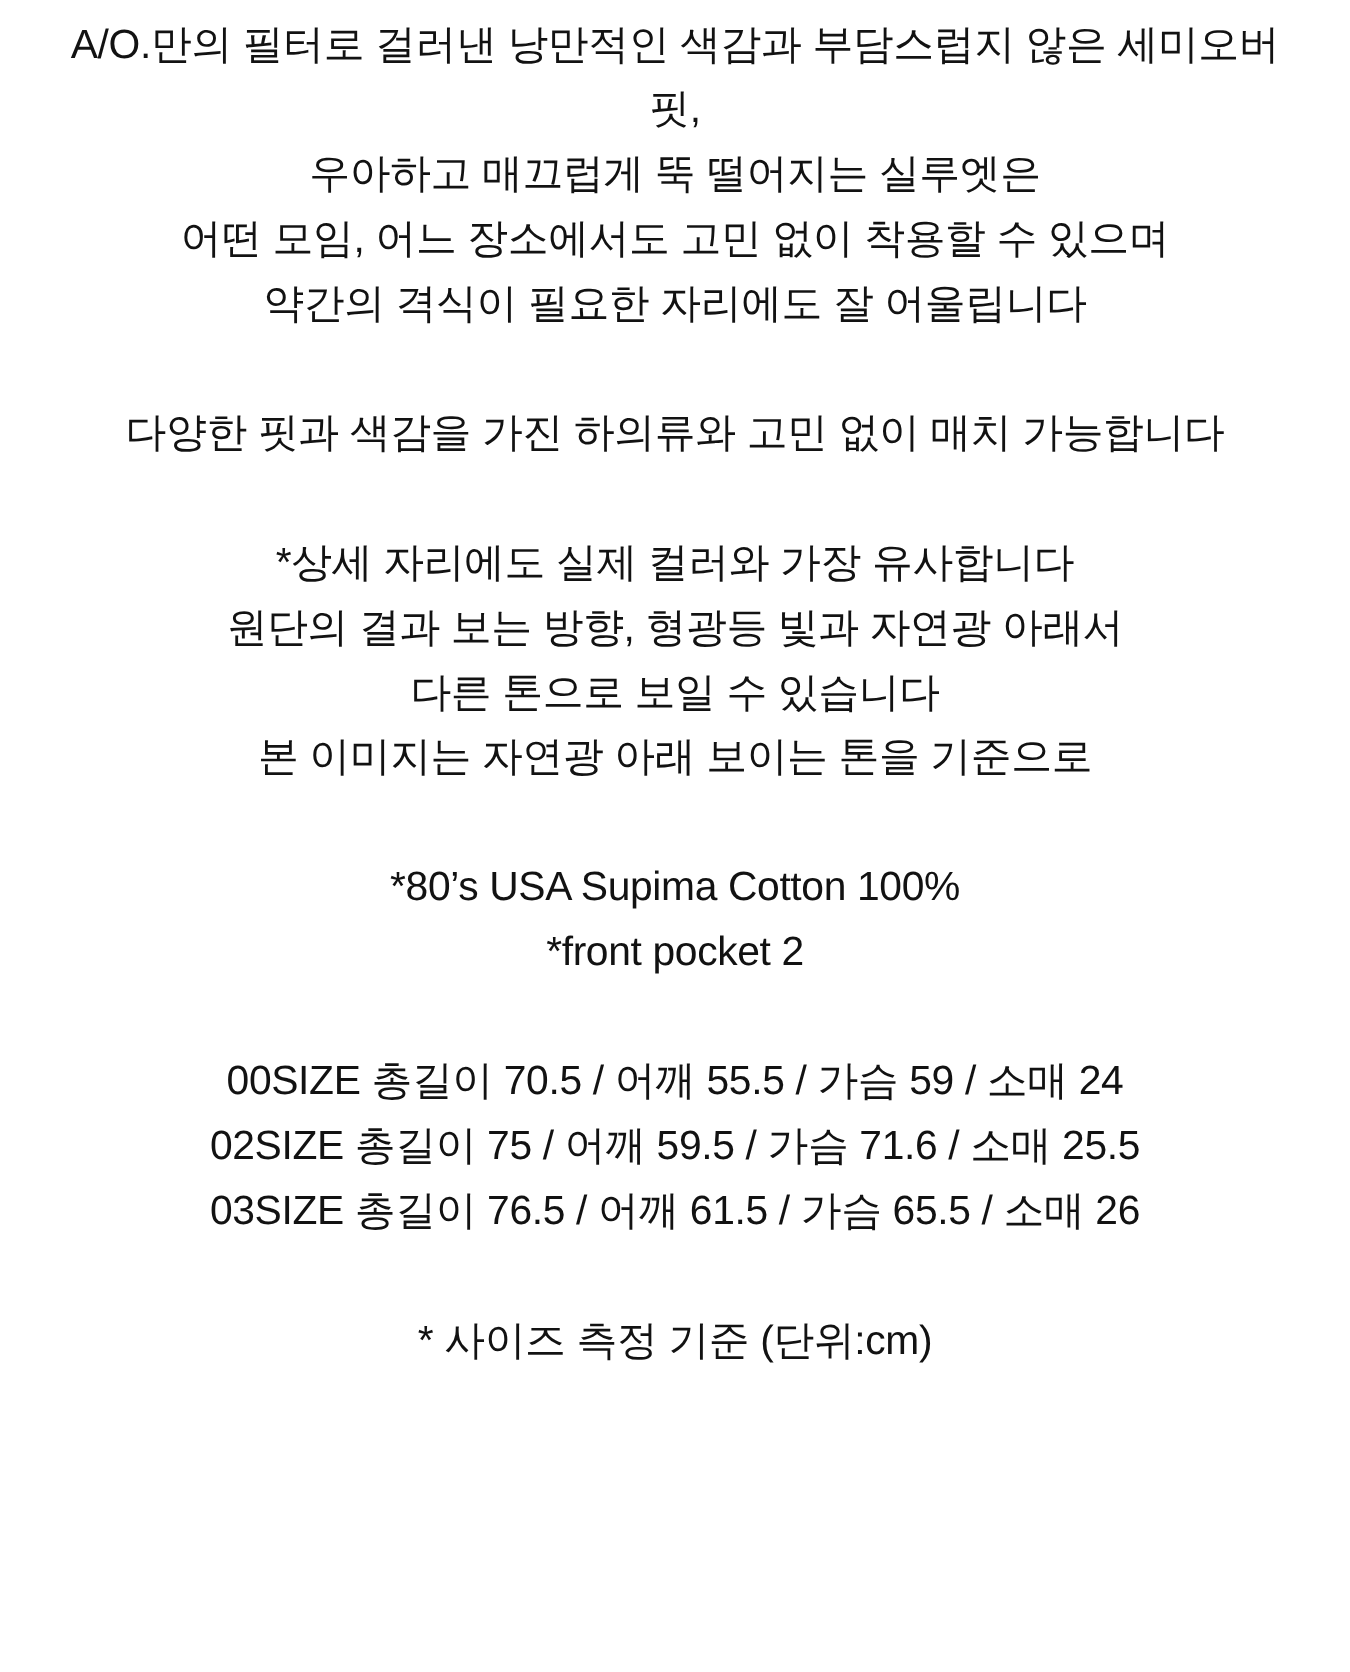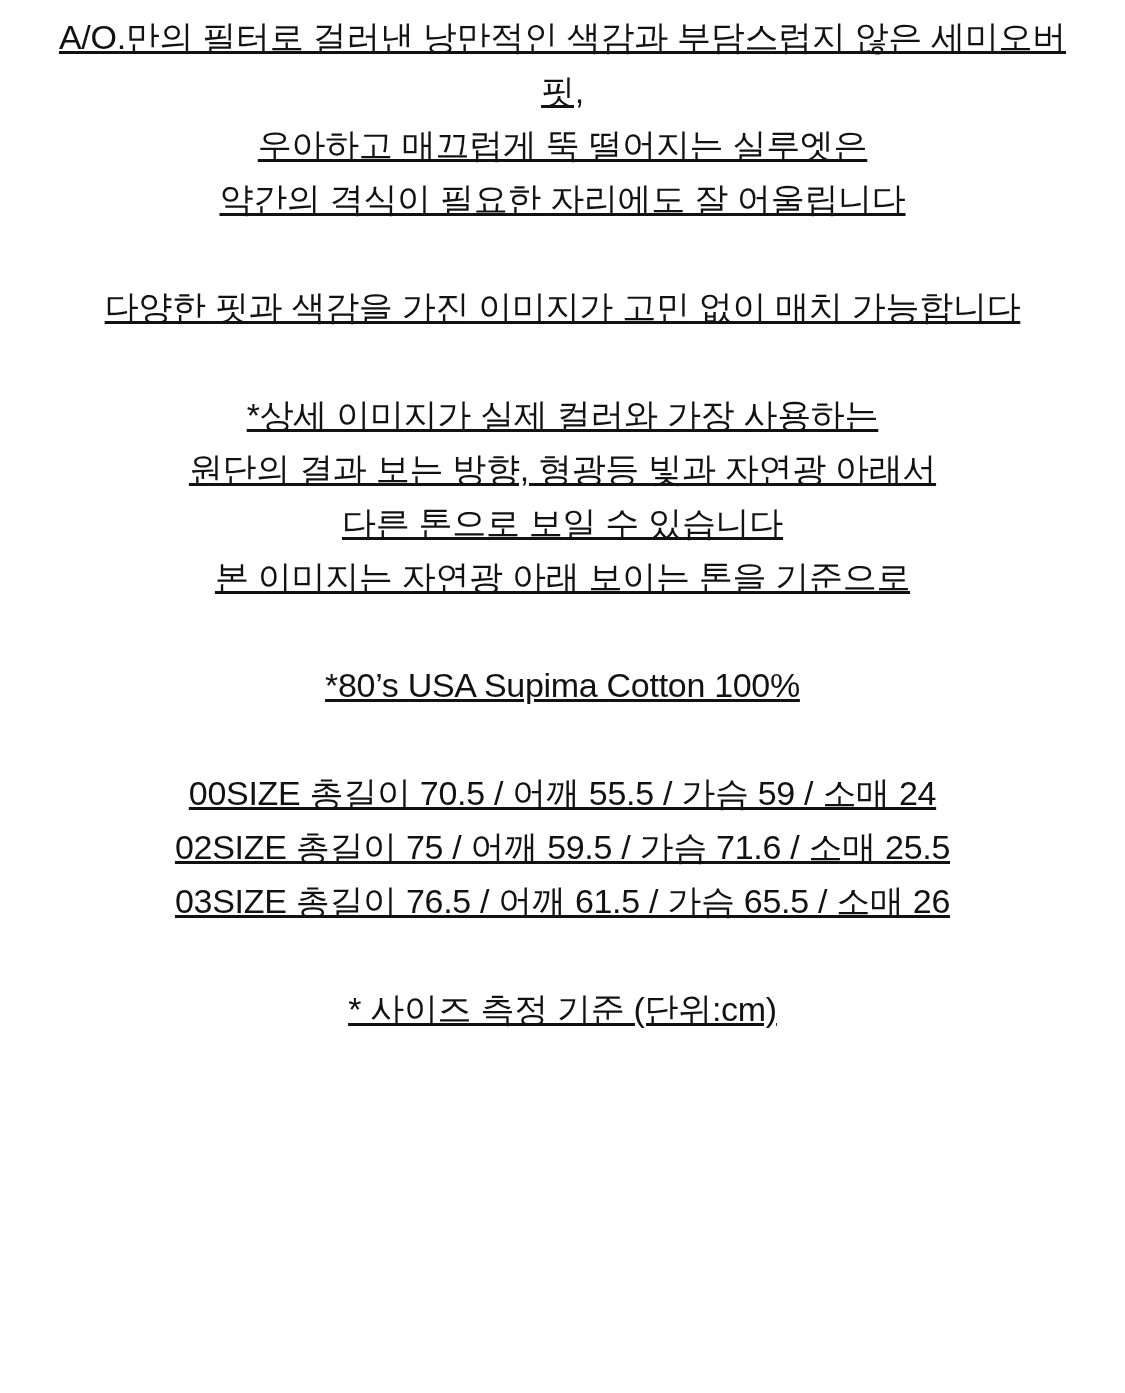--- a/index.html
+++ b/index.html
@@ -14,57 +14,58 @@
     box-sizing: border-box;
     padding-top: 10px;
     background: #ffffff;
     font-family: "Liberation Sans", "DejaVu Sans", sans-serif;
     font-size: 34px;
     line-height: 54px;
     letter-spacing: -0.3px;
     color: #121212;
     text-align: center;
     overflow: hidden;
-    text-decoration: underline;
   }
   .para {
     margin: 0 0 54px 0; 
   }
   .para:last-child {
     margin-bottom: 6px;
   }
   .line {
     white-space: nowrap;
   }
 </style>
 </head>
 <body>
 
 <div class="page">
 
   <div class="para">
     <div class="line">A/O.만의 필터로 걸러낸 낭만적인 색감과 부담스럽지 않은 세미오버</div>
     <div class="line">핏,</div>
     <div class="line">우아하고 매끄럽게 뚝 떨어지는 실루엣은</div>
+    <div class="line">어떤 모임, 어느 장소에서도 고민 없이 착용할 수 있으며</div>
     <div class="line">약간의 격식이 필요한 자리에도 잘 어울립니다</div>
   </div>
 
   <div class="para">
-    <div class="line">다양한 핏과 색감을 가진 이미지가 고민 없이 매치 가능합니다</div>
+    <div class="line">다양한 핏과 색감을 가진 하의류와 고민 없이 매치 가능합니다</div>
   </div>
 
   <div class="para">
-    <div class="line">*상세 이미지가 실제 컬러와 가장 사용하는</div>
+    <div class="line">*상세 자리에도 실제 컬러와 가장 유사합니다</div>
     <div class="line">원단의 결과 보는 방향, 형광등 빛과 자연광 아래서</div>
     <div class="line">다른 톤으로 보일 수 있습니다</div>
     <div class="line">본 이미지는 자연광 아래 보이는 톤을 기준으로</div>
   </div>
 
   <div class="para">
     <div class="line">*80’s USA Supima Cotton 100%</div>
+    <div class="line">*front pocket 2</div>
   </div>
 
   <div class="para">
     <div class="line">00SIZE 총길이 70.5 / 어깨 55.5 / 가슴 59 / 소매 24</div>
     <div class="line">02SIZE 총길이 75 / 어깨 59.5 / 가슴 71.6 / 소매 25.5</div>
     <div class="line">03SIZE 총길이 76.5 / 어깨 61.5 / 가슴 65.5 / 소매 26</div>
   </div>
 
   <div class="para">
     <div class="line">* 사이즈 측정 기준 (단위:cm)</div>

